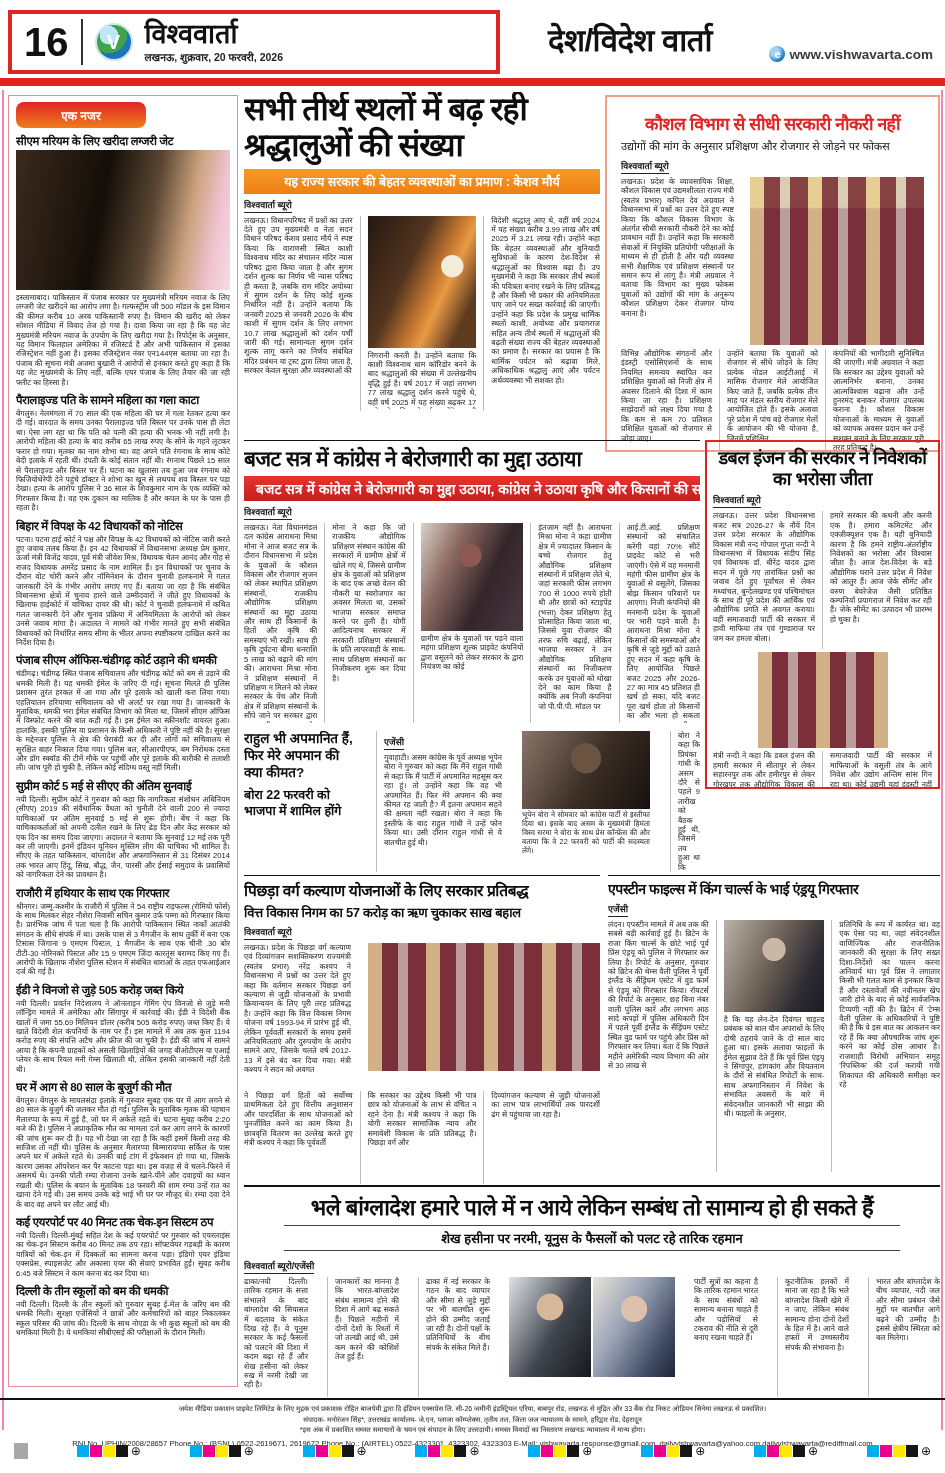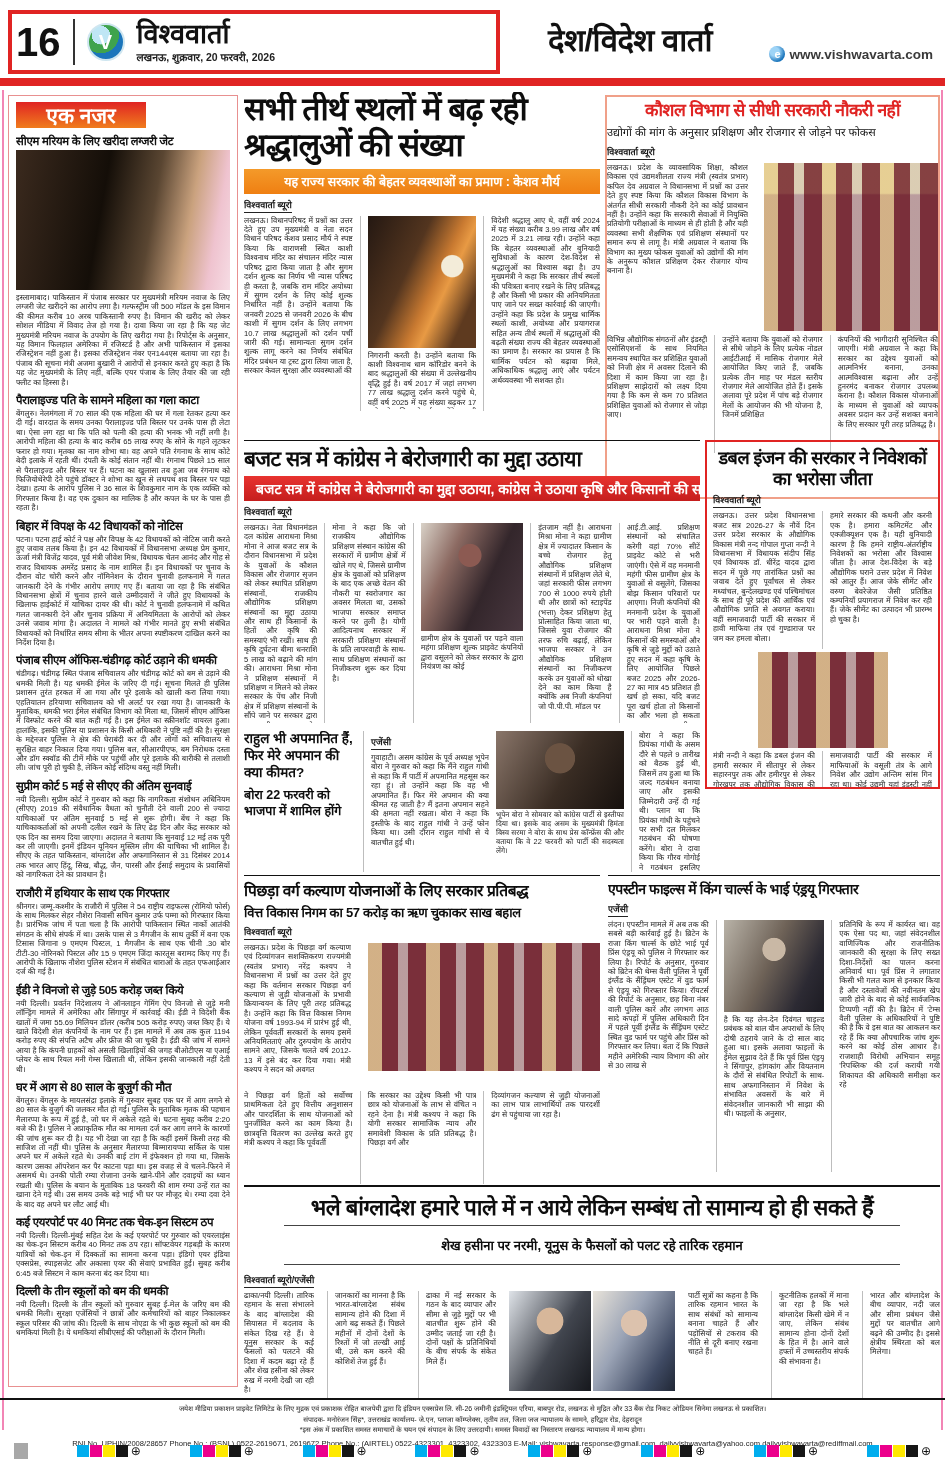--- a/index.html
+++ b/index.html
@@ -1,21 +1,21 @@
 <!DOCTYPE html>
 <html><head>
 <meta charset="utf-8">
 <style>
   html,body{margin:0;padding:0;background:#e9e9e9;}
   .page{position:relative;width:945px;height:1473px;background:#fff;margin:0 auto;
         font-family:"Liberation Sans","DejaVu Sans",sans-serif;overflow:hidden;color:#1b1b1b;}
   .edge{position:absolute;width:2px;background:#f285b5;}
   
   .mastbox{position:absolute;left:8px;top:10px;width:492px;height:64px;border:4px solid #e02423;
-           display:flex;align-items:center;padding:0 4px;box-sizing:border-box;gap:12px;}
+           display:flex;align-items:center;padding:0 12px;box-sizing:border-box;gap:12px;}
   .pagenum{font-size:40px;font-weight:bold;color:#111;line-height:1;}
   .mastdiv{width:2px;height:46px;background:#333;}
   .logo{width:38px;height:38px;border-radius:50%;
         background:radial-gradient(circle at 35% 30%,#bfe6f5 0 28%,#3fa34d 29% 55%,#1b75bb 56% 100%);
         display:flex;align-items:center;justify-content:center;font-weight:900;color:#fff;
         font-size:20px;border:2px solid #cfe6f0;box-sizing:border-box;}
   .papername{font-size:27px;font-weight:900;color:#111;line-height:1.05;}
   .dateline{font-size:10.5px;font-weight:bold;color:#222;margin-top:2px;}
   .sectiontitle{position:absolute;left:480px;top:18px;width:300px;text-align:center;
                 font-size:31px;font-weight:900;color:#111;letter-spacing:-0.5px;}
@@ -29,38 +29,38 @@
   .b{font-size:7.6px;line-height:1.24;text-align:justify;color:#1c1c1c;overflow:hidden;}
   .cols{display:flex;gap:7px;}
   .col{flex:1;min-width:0;overflow:hidden;}
   .col+.col{border-left:1px solid #bdbdbd;padding-left:7px;}
   .byline{font-weight:bold;font-size:9px;border-bottom:1px solid #222;display:inline-block;
           margin:2px 0 3px;padding-bottom:1px;}
   .photo{position:relative;overflow:hidden;background:#888;}
   
   .leftcol{position:absolute;left:8px;top:95px;width:230px;height:1292px;border:1px solid #e89090;
            padding:6px 7px;box-sizing:border-box;overflow:hidden;}
-  .eknajar-banner{width:130px;height:26px;border-radius:0;background:linear-gradient(180deg,#e02423,#f07c1d);
-                  color:#fff;font-weight:900;font-size:21px;display:flex;align-items:center;
+  .eknajar-banner{width:130px;height:26px;border-radius:8px;background:linear-gradient(180deg,#e02423,#f07c1d);
+                  color:#fff;font-weight:900;font-size:12px;display:flex;align-items:center;
                   justify-content:center;margin-bottom:4px;}
   .brieftitle{font-size:11.5px;font-weight:900;color:#111;margin:5px 0 2px;white-space:nowrap;
               overflow:hidden;letter-spacing:-0.3px;}
   .ph-jet{height:140px;margin:2px 0 3px;
           background:linear-gradient(100deg,#3b2a1e 0%,#140e08 40%,#5a4632 62%,#caa27e 78%,#efc3cf 90%,#f6dce4 100%);}
   
   .mainart{position:absolute;left:244px;top:92px;width:356px;height:345px;overflow:hidden;}
   .mainhead{font-size:32px;font-weight:900;line-height:1.12;letter-spacing:-1px;color:#0d0d0d;}
   .orangeband{margin-top:5px;background:linear-gradient(180deg,#f49a2a,#ef7f12);color:#fff;
               font-weight:bold;font-size:12.5px;padding:4px 10px;text-align:center;white-space:nowrap;overflow:hidden;}
   .ph-maurya{height:132px;margin-bottom:3px;
              background:radial-gradient(circle at 78% 38%,#f3ecd9 0 9%,rgba(0,0,0,0) 10%),
              linear-gradient(115deg,#241812 0%,#53351f 38%,#c97a31 58%,#e89a44 66%,#5e3a1f 85%);}
   
-  .skillbox{position:absolute;left:605px;top:95px;width:335px;height:404px;border:2px solid #f0a089;
-            padding:0;box-sizing:border-box;overflow:hidden;}
+  .skillbox{position:absolute;left:605px;top:95px;width:335px;height:357px;border:2px solid #f0a089;
+            padding:14px;box-sizing:border-box;overflow:hidden;}
   .skillhead{color:#e02423;font-weight:900;font-size:17.5px;letter-spacing:-0.5px;white-space:nowrap;
              overflow:hidden;text-align:center;}
   .skillsub{font-weight:400;font-size:11px;color:#111;text-align:left;white-space:nowrap;
             overflow:hidden;margin:3px 0 2px;}
   .ph-assembly1{width:174px;height:168px;flex:none;
      background:linear-gradient(180deg,#caa86f 0 18%,#7a2f3a 19% 100%),#7a2f3a;
      background-blend-mode:normal;}
   .ph-assembly1:before,.ph-assembly2:before,.ph-assembly3:before{content:"";position:absolute;inset:0;
      background:repeating-linear-gradient(90deg,rgba(240,220,160,.75) 0 14px,rgba(122,47,58,.85) 14px 30px,
      rgba(230,230,225,.6) 30px 40px,rgba(122,47,58,.85) 40px 58px);}
@@ -72,21 +72,21 @@
            font-size:14px;padding:3px 12px;text-align:center;white-space:nowrap;overflow:hidden;}
   .ph-mona{height:108px;margin-bottom:3px;
            background:radial-gradient(circle at 48% 30%,#8c5a52 0 12%,rgba(0,0,0,0) 13%),
            linear-gradient(115deg,#d9d2c8 0%,#8c6a62 30%,#33262b 62%,#4a3840 100%);}
   
   .engine{position:absolute;left:705px;top:440px;width:235px;height:349px;border:2px solid #e02423;
           padding:6px;box-sizing:border-box;overflow:hidden;}
   .enginehead{font-size:18px;font-weight:900;text-align:center;line-height:1.15;letter-spacing:-0.5px;color:#0d0d0d;}
   .ph-assembly2{width:130px;height:96px;margin:3px auto;position:relative;background:#7a2f3a;}
   
-  .rahul{position:absolute;left:244px;top:731px;width:456px;height:141px;overflow:hidden;display:flex;gap:7px;}
+  .rahul{position:absolute;left:244px;top:731px;width:456px;height:141px;overflow:hidden;display:flex;gap:20px;}
   .rahulhead{font-size:13.5px;font-weight:900;line-height:1.25;color:#0d0d0d;}
   .rahulsub{font-size:12.5px;font-weight:900;line-height:1.3;color:#0d0d0d;margin-top:5px;}
   .ph-bora{width:100%;height:78px;background:radial-gradient(circle at 50% 35%,#6b5342 0 18%,rgba(0,0,0,0) 19%),
            linear-gradient(120deg,#8a766a 0%,#3a2d24 55%,#17110e 100%);}
   .caption{font-size:7.3px;line-height:1.22;text-align:justify;margin-top:2px;color:#222;}
   
   .backward{position:absolute;left:244px;top:875px;width:356px;height:305px;border-top:1px solid #111;
             padding-top:3px;overflow:hidden;}
   .bwhead{font-size:15.5px;font-weight:900;letter-spacing:-0.4px;white-space:nowrap;overflow:hidden;color:#0d0d0d;}
   .bwsub{font-size:13px;font-weight:900;letter-spacing:-0.3px;white-space:nowrap;overflow:hidden;color:#0d0d0d;margin-top:2px;}
@@ -97,21 +97,21 @@
   .ephead{font-size:14px;font-weight:900;letter-spacing:-0.4px;white-space:nowrap;overflow:hidden;color:#0d0d0d;}
   .ph-andrew{height:92px;margin-bottom:3px;
              background:radial-gradient(circle at 50% 32%,#c9b8a5 0 14%,rgba(0,0,0,0) 15%),
              linear-gradient(115deg,#b9b3a8 0%,#6e6257 45%,#2c2a33 78%,#1c1b22 100%);}
   
   .bangla{position:absolute;left:244px;top:1185px;width:696px;height:208px;border-top:2px solid #111;
           padding-top:4px;overflow:hidden;}
   .bghead{font-size:22px;font-weight:900;text-align:center;letter-spacing:-0.5px;white-space:nowrap;
           overflow:hidden;color:#0d0d0d;}
   .bgsub{font-size:13px;font-weight:900;text-align:center;border-top:1px solid #444;border-bottom:1px solid #444;
-         padding:10px 0;margin:4px 40px;white-space:nowrap;overflow:hidden;color:#0d0d0d;}
+         padding:3px 0;margin:4px 40px;white-space:nowrap;overflow:hidden;color:#0d0d0d;}
   .ph-tarique{width:82px;height:100px;background:radial-gradient(circle at 50% 30%,#d7b79a 0 16%,rgba(0,0,0,0) 17%),
               linear-gradient(120deg,#dfe3e8 0%,#41454e 55%,#16181d 100%);}
   .ph-hasina{width:82px;height:100px;background:radial-gradient(circle at 50% 32%,#dcc2ad 0 16%,rgba(0,0,0,0) 17%),
              linear-gradient(120deg,#e8e3da 0%,#9aa3b5 40%,#3f4a63 78%,#202735 100%);}
   
   .footer{position:absolute;left:0;top:1398px;width:945px;border-top:2px solid #111;padding-top:4px;}
   .fl{font-size:7px;text-align:center;line-height:1.5;color:#222;}
   .fl4{font-size:7.6px;text-align:center;margin-top:3px;color:#222;}
   .regbar{position:absolute;left:0;top:1443px;width:945px;height:16px;display:flex;
           align-items:center;justify-content:space-between;padding:0 14px;box-sizing:border-box;}
@@ -269,21 +269,21 @@
         <div class="b" style="height:152px;">है कि यह लेन-देन दिवंगत चाइल्ड प्रबंधक को बाल यौन अपराधों के लिए दोषी ठहराये जाने के दो साल बाद हुआ था। इसके अलावा फाइलों के ईमेल सुझाव देते हैं कि पूर्व प्रिंस एंड्रयू ने सिंगापुर, हांगकांग और वियतनाम के दौरों से संबंधित रिपोर्टों के साथ-साथ अफगानिस्तान में निवेश के संभावित अवसरों के बारे में संवेदनशील जानकारी भी साझा की थी। फाइलों के अनुसार,</div>
       </div>
       <div class="col b">प्रतिनिधि के रूप में कार्यरत था। वह एक ऐसा पद था, जहां संवेदनशील वाणिज्यिक और राजनीतिक जानकारी की सुरक्षा के लिए सख्त दिशा-निर्देशों का पालन करना अनिवार्य था। पूर्व प्रिंस ने लगातार किसी भी गलत काम से इनकार किया है और दस्तावेजों की नवीनतम खेप जारी होने के बाद से कोई सार्वजनिक टिप्पणी नहीं की है। ब्रिटेन में 'टेम्स वैली पुलिस' के अधिकारियों ने पुष्टि की है कि वे इस बात का आकलन कर रहे हैं कि क्या औपचारिक जांच शुरू करने का कोई ठोस आधार है। राजशाही विरोधी अभियान समूह 'रिपब्लिक' की दर्ज करायी गयी शिकायत की अधिकारी समीक्षा कर रहे</div>
     </div>
   </div>
 
   <div class="bangla">
     <div class="bghead">भले बांग्लादेश हमारे पाले में न आये लेकिन सम्बंध तो सामान्य हो ही सकते हैं</div>
     <div class="bgsub">शेख हसीना पर नरमी, यूनुस के फैसलों को पलट रहे तारिक रहमान</div>
     <div><span class="byline">विश्ववार्ता ब्यूरो/एजेंसी</span></div>
-    <div style="display:flex;gap:13px;height:120px;">
+    <div style="display:flex;gap:19px;height:120px;">
       <div class="b" style="flex:1;">ढाका/नयी दिल्ली। तारिक रहमान के सत्ता संभालने के बाद बांग्लादेश की सियासत में बदलाव के संकेत दिख रहे हैं। वे यूनुस सरकार के कई फैसलों को पलटने की दिशा में कदम बढ़ा रहे हैं और शेख हसीना को लेकर रुख में नरमी देखी जा रही है।</div>
       <div class="b" style="flex:1;border-left:1px solid #bdbdbd;padding-left:7px;">जानकारों का मानना है कि भारत-बांग्लादेश संबंध सामान्य होने की दिशा में आगे बढ़ सकते हैं। पिछले महीनों में दोनों देशों के रिश्तों में जो तल्खी आई थी, उसे कम करने की कोशिशें तेज हुई हैं।</div>
       <div class="b" style="flex:1;border-left:1px solid #bdbdbd;padding-left:7px;">ढाका में नई सरकार के गठन के बाद व्यापार और सीमा से जुड़े मुद्दों पर भी बातचीत शुरू होने की उम्मीद जताई जा रही है। दोनों पक्षों के प्रतिनिधियों के बीच संपर्क के संकेत मिले हैं।</div>
       <div style="flex:none;display:flex;gap:2px;">
         <div class="photo ph-tarique"></div>
         <div class="photo ph-hasina"></div>
       </div>
       <div class="b" style="flex:1;">पार्टी सूत्रों का कहना है कि तारिक रहमान भारत के साथ संबंधों को सामान्य बनाना चाहते हैं और पड़ोसियों से टकराव की नीति से दूरी बनाए रखना चाहते हैं।</div>
       <div class="b" style="flex:1;border-left:1px solid #bdbdbd;padding-left:7px;">कूटनीतिक हलकों में माना जा रहा है कि भले बांग्लादेश किसी खेमे में न जाए, लेकिन संबंध सामान्य होना दोनों देशों के हित में है। आने वाले हफ्तों में उच्चस्तरीय संपर्क की संभावना है।</div>
       <div class="b" style="flex:1;border-left:1px solid #bdbdbd;padding-left:7px;">भारत और बांग्लादेश के बीच व्यापार, नदी जल और सीमा प्रबंधन जैसे मुद्दों पर बातचीत आगे बढ़ने की उम्मीद है। इससे क्षेत्रीय स्थिरता को बल मिलेगा।</div>

